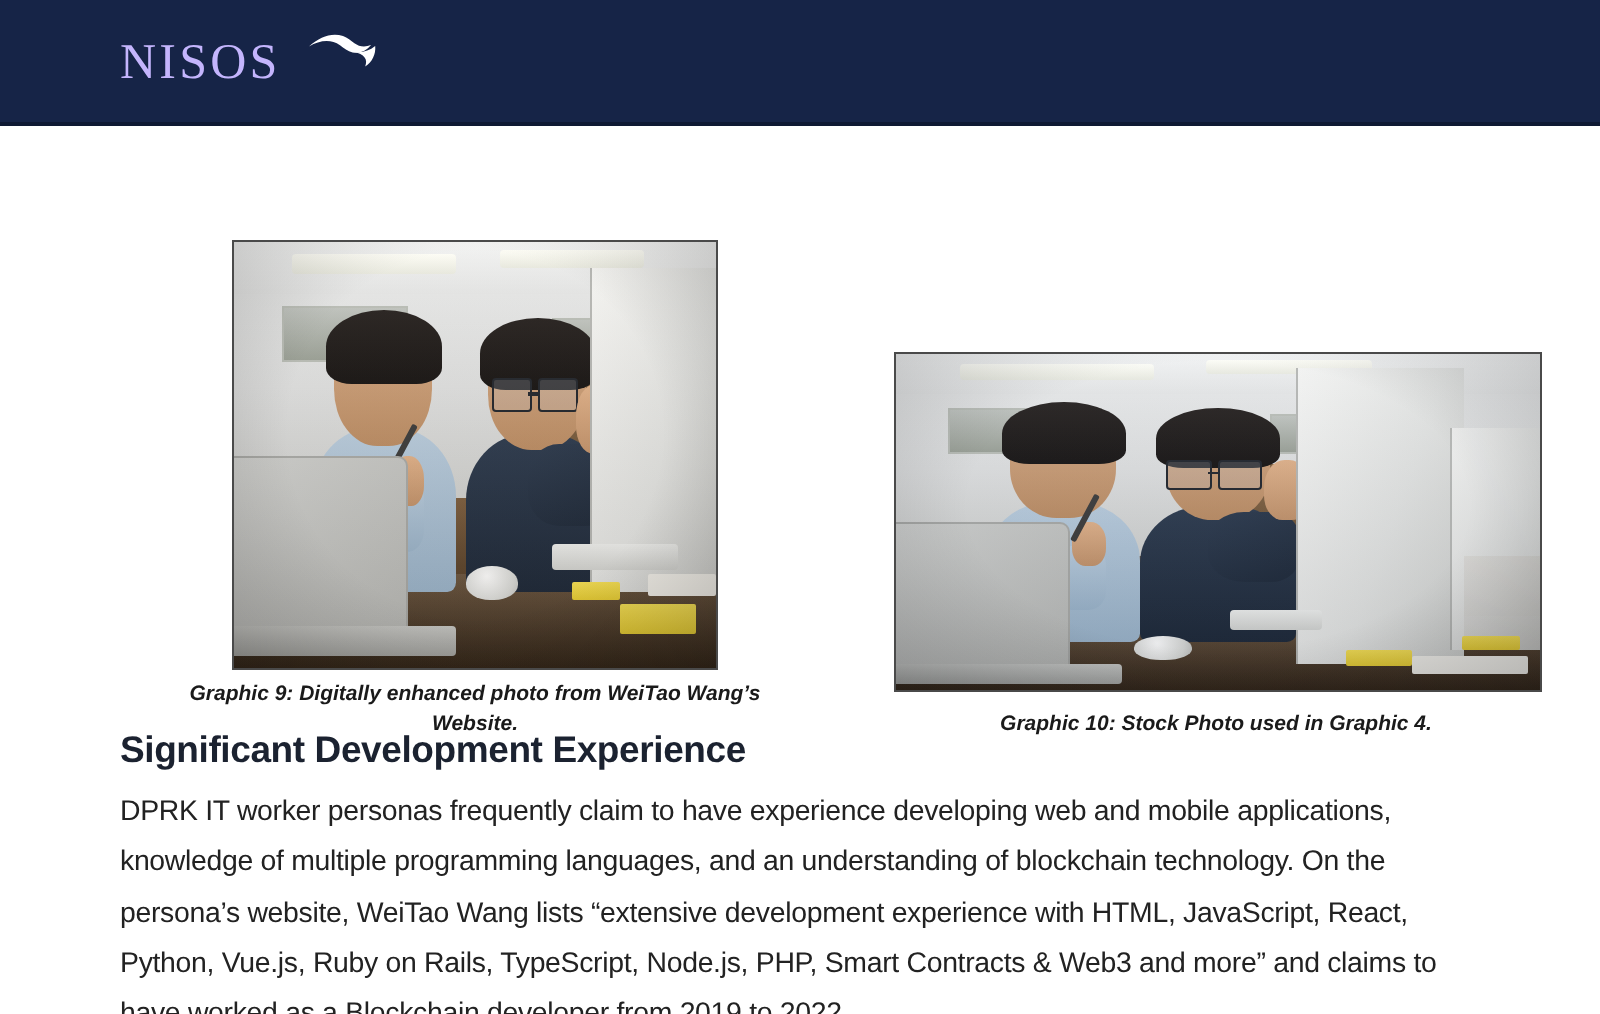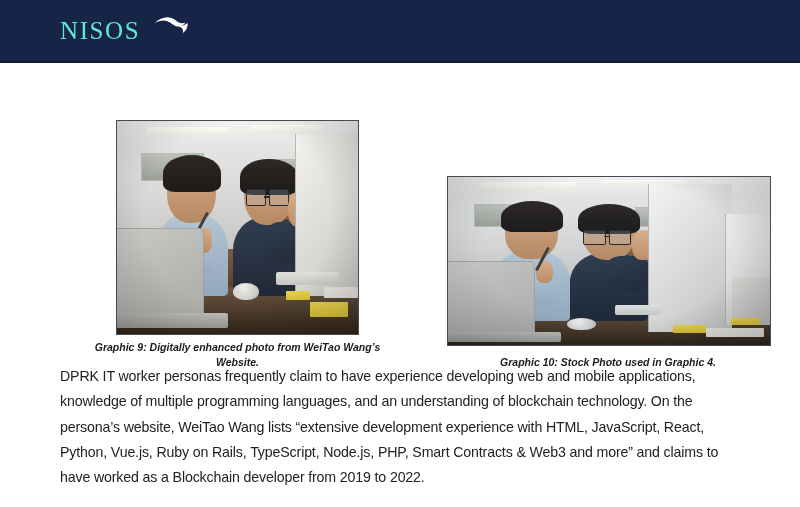--- a/index.html
+++ b/index.html
@@ -38,21 +38,21 @@
   }
   .brand {
     position: absolute;
     left: 60px;
     top: 14px;
     display: flex;
     align-items: center;
     gap: 12px;
   }
   .brand-wordmark {
-    color: #5eead4;
+    color: #c4b5fd;
     font-family: "Liberation Serif", serif;
     font-size: 25px;
     letter-spacing: 1.6px;
     line-height: 1;
     font-weight: 400;
     white-space: nowrap;
   }
   .brand-bird {
     display: block;
     margin-bottom: 7px;
@@ -374,16 +374,17 @@
         <div class="ph-paper" style="left:80%; top:90%; width:18%; height:5%;"></div>
 
         <div class="ph-cool"></div>
         <div class="ph-vignette"></div>
       </div>
     </div>
     <figcaption class="figure-caption">Graphic 10: Stock Photo used in Graphic 4.</figcaption>
   </figure>
 
   <div class="text-block">
+    <h2 class="section-heading">Significant Development Experience</h2>
     <p class="body-paragraph">DPRK IT worker personas frequently claim to have experience developing web and mobile applications, knowledge of multiple programming languages, and an understanding of blockchain technology. On the persona’s website, WeiTao Wang lists “extensive development experience with HTML, JavaScript, React, Python, Vue.js, Ruby on Rails, TypeScript, Node.js, PHP, Smart Contracts &amp; Web3 and more” and claims to have worked as a Blockchain developer from 2019 to 2022.</p>
   </div>
 
 </div>
 
 </body></html>

